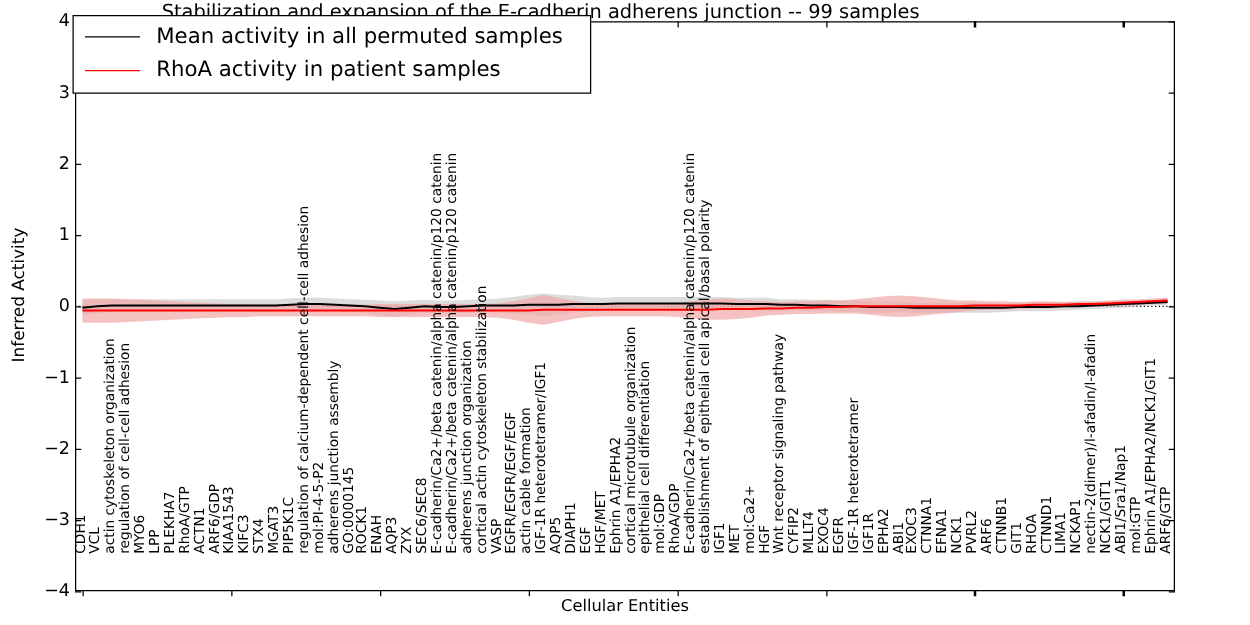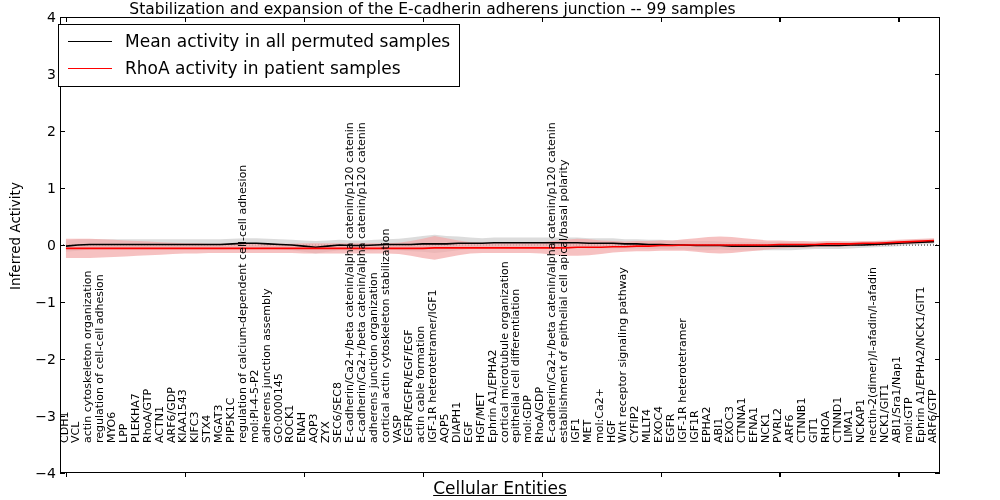--- a/index.html
+++ b/index.html
@@ -19,35 +19,35 @@
   #ylabel{position:absolute;left:-213px;top:228px;width:456px;text-align:center;
       transform:rotate(-90deg);transform-origin:center center;
       font-size:13.5px;white-space:nowrap;}
   .ytick-label{position:absolute;right:944px;width:40px;text-align:right;
       font-size:14px;line-height:14px;white-space:nowrap;}
   .ytick-mark{position:absolute;left:60px;width:5px;height:1.2px;background:#000;}
   .ytick-mark.r{left:935px;}
 
   
   #xlabel{position:absolute;left:0;top:478px;width:1000px;text-align:center;
-      font-size:17px;text-decoration:underline;}
+      font-size:13px;}
   .xtick-mark{position:absolute;top:471.5px;width:1.2px;height:5px;background:#000;}
   .xtick-mark.t{top:17px;}
 
   
   .xcat{position:absolute;bottom:0;transform-origin:left bottom;
         transform:rotate(-90deg) translate(0,0);
         font-size:11px;line-height:11px;white-space:nowrap;}
   #xcat-layer{position:absolute;left:0;top:0;width:1000px;height:470px;}
   .xcat-wrap{position:absolute;bottom:27px;height:0;}
 
   
   #data-svg{position:absolute;left:60px;top:17px;}
-  #legend{position:absolute;left:58px;top:24px;
-      border:1.3px solid #000;background:#fff;padding:3px 9px 4px 9px;}
+  #legend{position:absolute;left:58px;top:12px;
+      border:1.3px solid #000;background:#fff;padding:3px 22px 4px 9px;}
   .legend-row{display:flex;align-items:center;height:27px;}
   .legend-swatch{width:44px;height:0;border-top:1.7px solid #000;margin-right:13px;}
   .legend-swatch.red{border-top-color:#ff0000;}
   .legend-text{font-size:17px;line-height:17px;white-space:nowrap;}
 </style>
 </head>
 <body>
 
 <div id="root">
 

